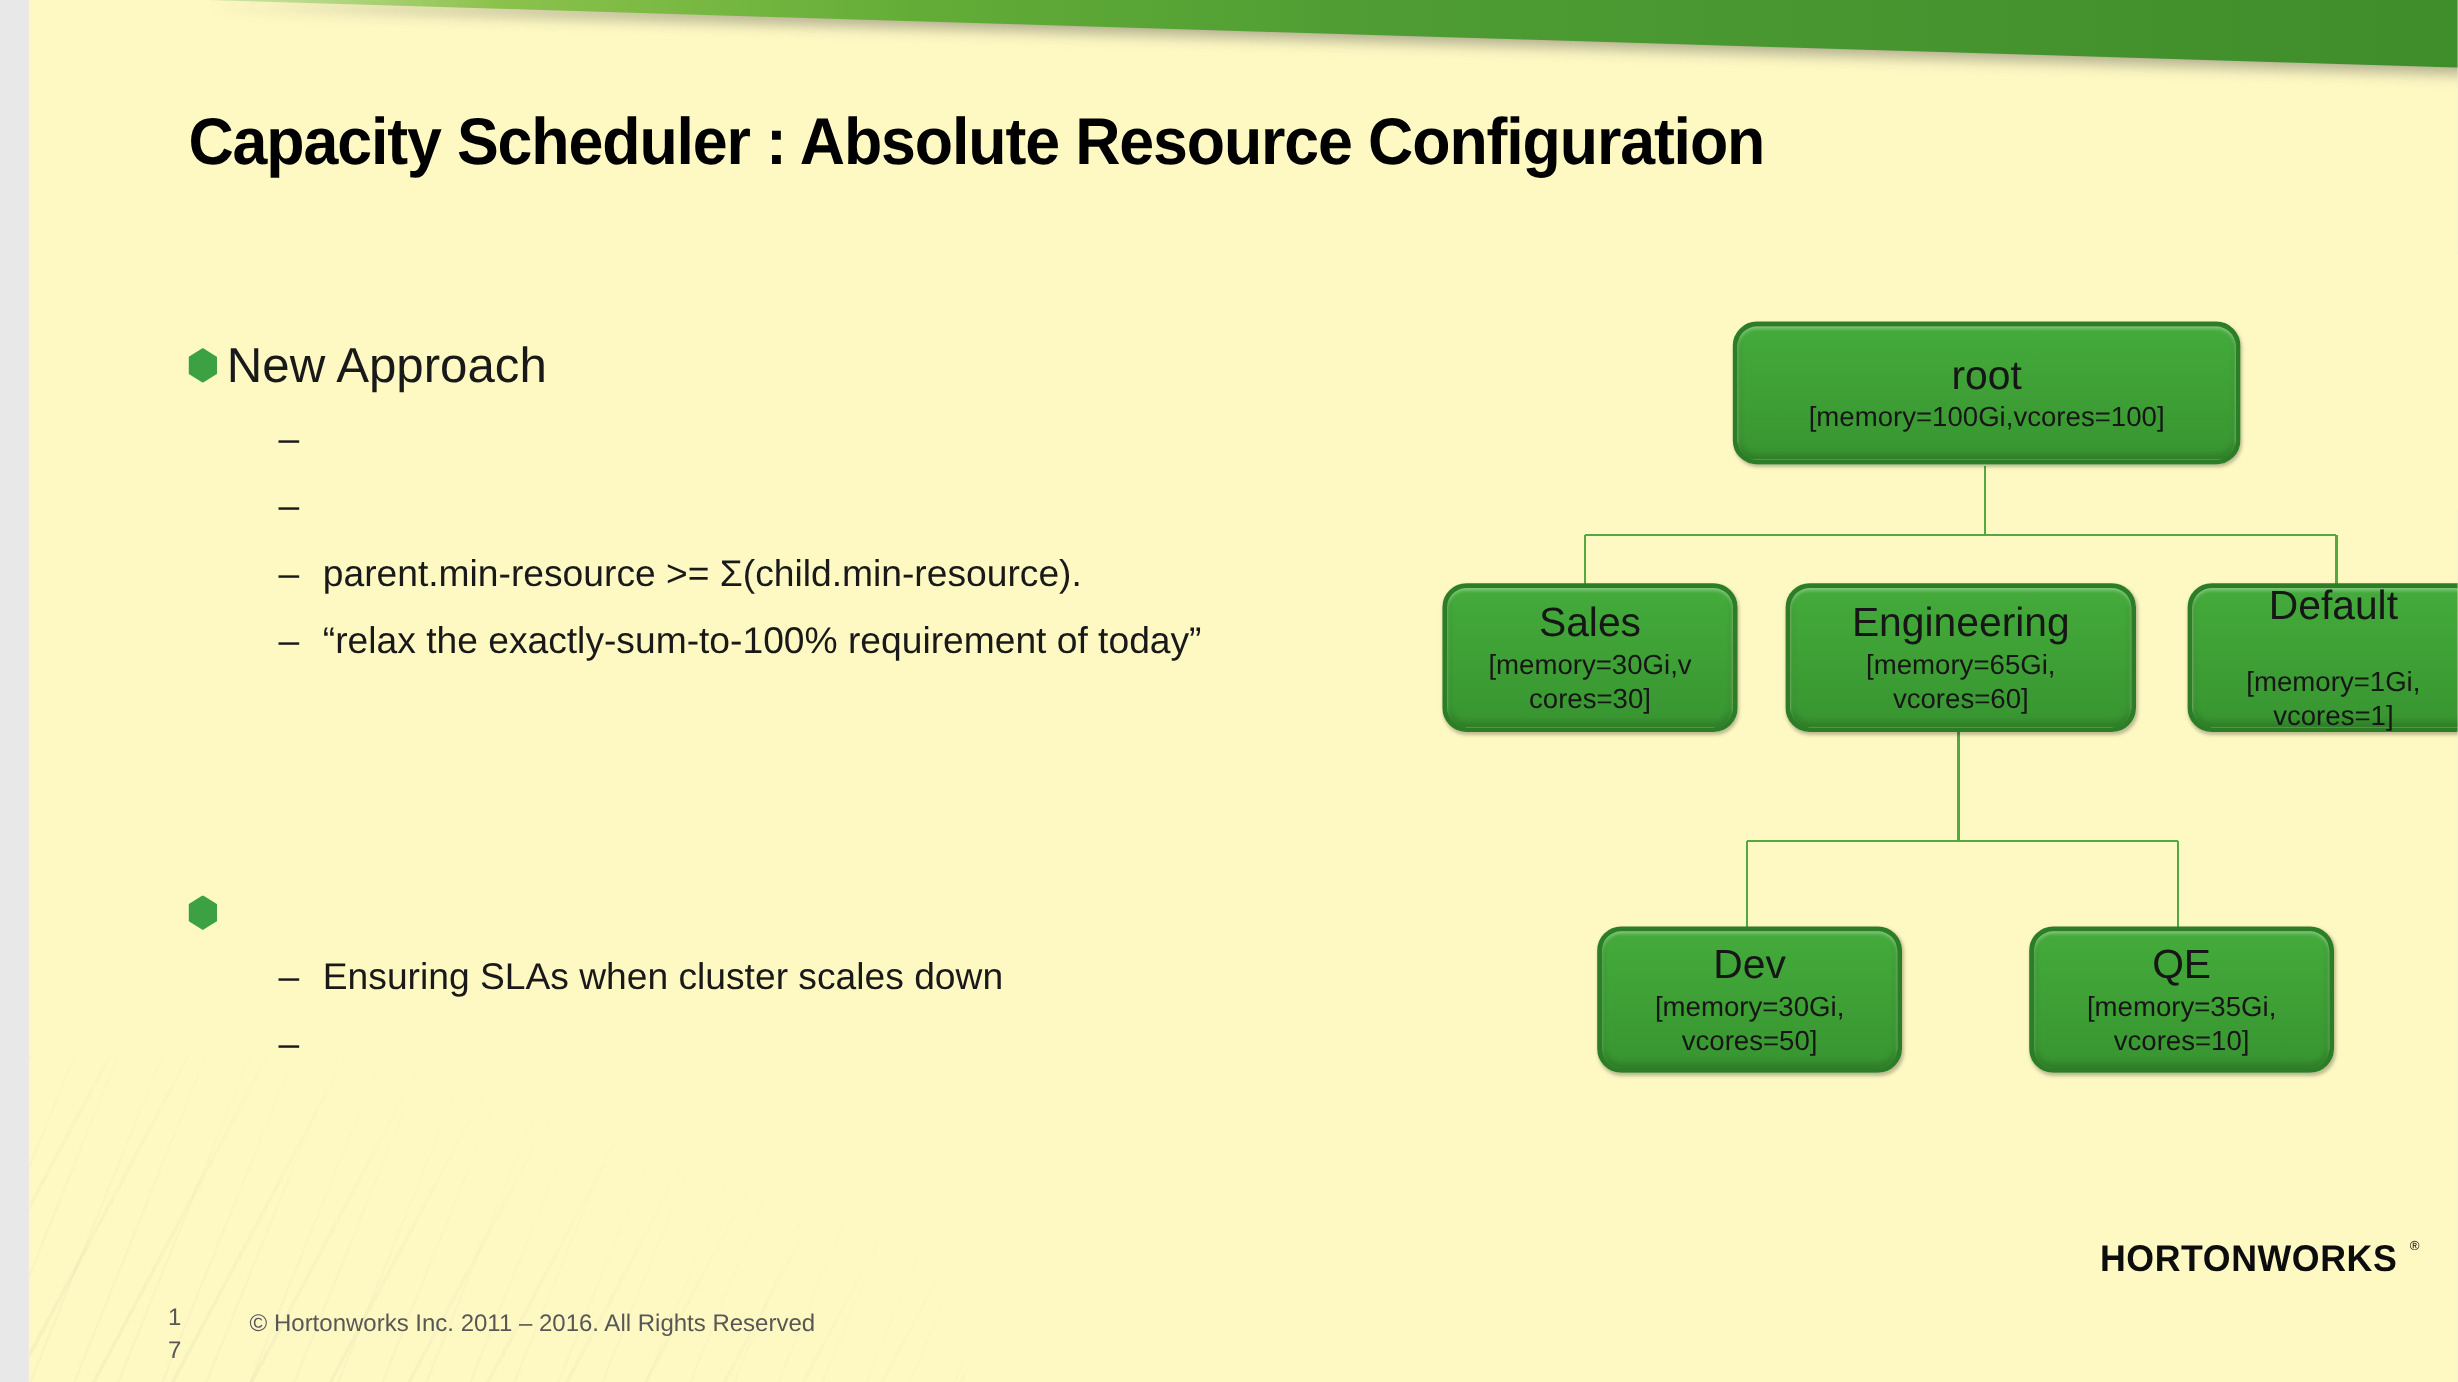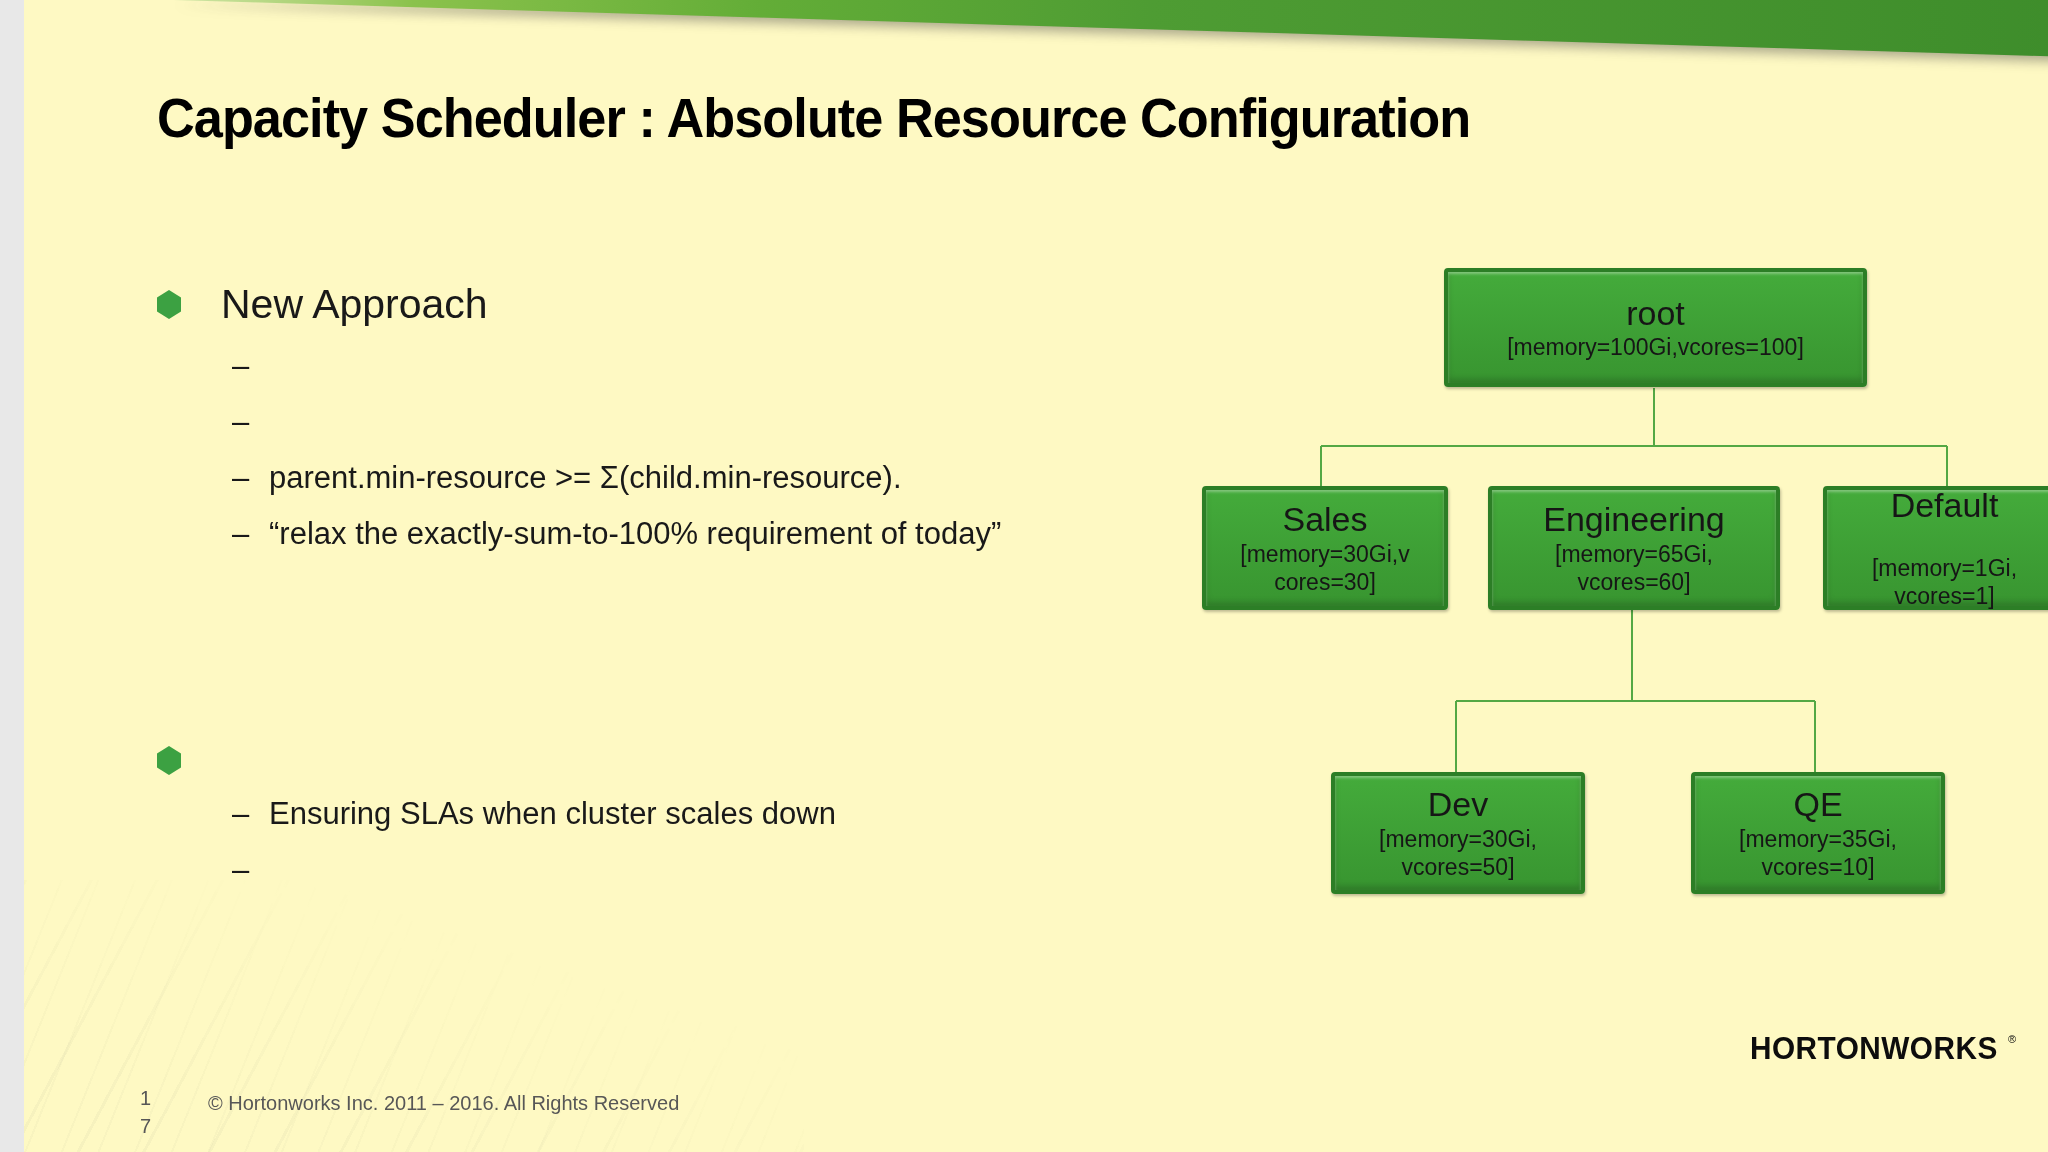--- a/index.html
+++ b/index.html
@@ -21,31 +21,31 @@
     -webkit-mask-image:linear-gradient(to top right,#000 15%,transparent 70%);
     mask-image:linear-gradient(to top right,#000 15%,transparent 70%);}
   
   .title{position:absolute;left:133px;top:86px;margin:0;font-size:55px;font-weight:bold;
     letter-spacing:-1px;white-space:nowrap;color:var(--title,#000);
     transform:scaleX(.95);transform-origin:left top;}
   
   .section{position:absolute;left:133px;width:1080px;}
   .s1{top:282px;}
   .s2{top:746px;}
-  .heading-row{display:flex;align-items:center;gap:40px;margin-bottom:16px;}
+  .heading-row{display:flex;align-items:center;gap:8px;margin-bottom:16px;}
   .hex{width:24px;height:29px;flex:none;background:var(--bullet-hex);
     clip-path:polygon(50% 0,100% 26%,100% 74%,50% 100%,0 74%,0 26%);}
   .heading{font-size:41px;line-height:1.1;color:var(--body);}
   .bullet-list{margin-left:75px;}
   .bullet-row{display:flex;font-size:31px;line-height:46px;margin-bottom:10px;color:var(--body);}
   .dash{width:37px;flex:none;}
   .bullet-text{white-space:pre-line;}
   
   .connectors{position:absolute;left:0;top:0;width:2048px;height:1152px;pointer-events:none;}
-  .node{position:absolute;box-sizing:border-box;border-radius:4px;
+  .node{position:absolute;box-sizing:border-box;border-radius:20px;
     border:4px solid var(--node-border);
     background:linear-gradient(180deg,var(--node-fill-top),var(--node-fill-bottom));
     box-shadow:inset 0 2px 3px rgba(255,255,255,.35),inset 0 -4px 6px rgba(0,0,0,.18),1px 2px 3px rgba(0,0,0,.25);
     display:flex;flex-direction:column;align-items:center;justify-content:center;
     color:var(--node-text);text-align:center;}
   .node-label{font-size:34px;line-height:1.15;}
   .node-detail{font-size:23px;line-height:1.22;white-space:pre-line;}
   
   .footer-page{position:absolute;left:116px;top:1084px;font-size:20px;line-height:28px;
     color:var(--footer-gray);white-space:pre-line;}

